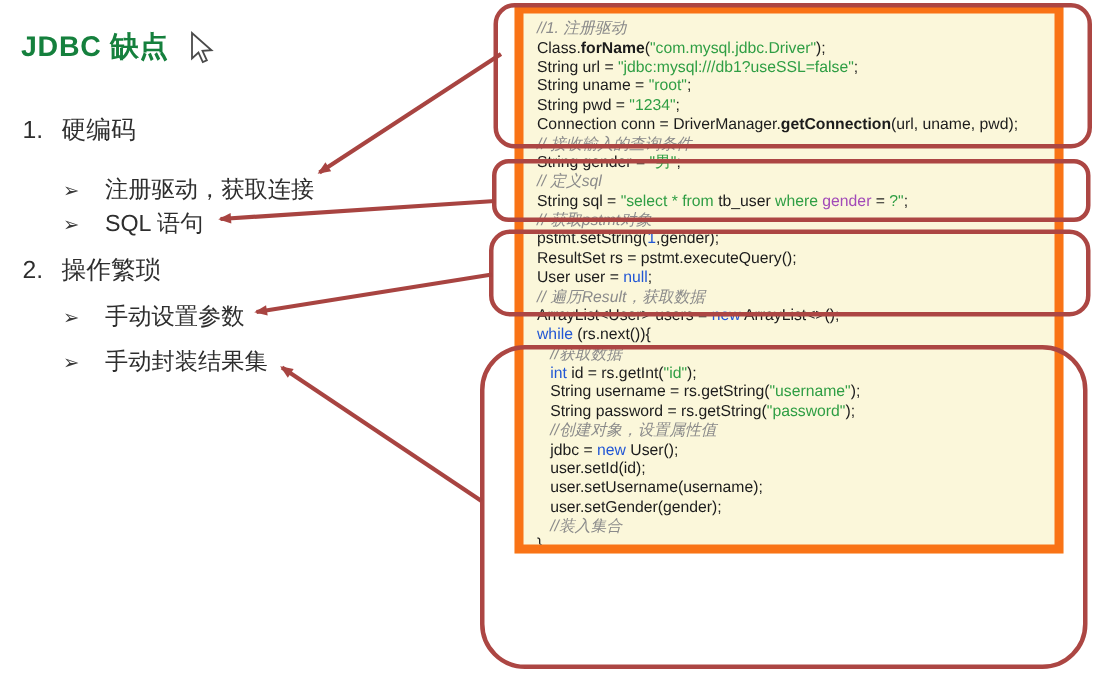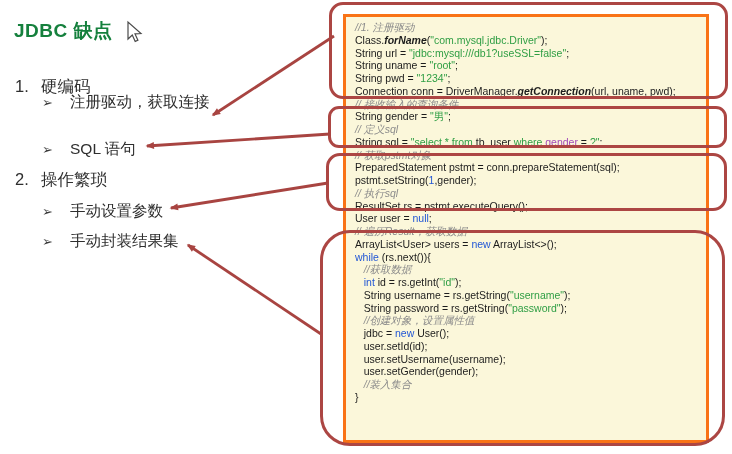--- a/index.html
+++ b/index.html
@@ -10,39 +10,39 @@
   
   .title{
     position:absolute;left:14px;top:18px;font-size:19px;font-weight:bold;
     color:#15803d;letter-spacing:.5px;
   }
   .li{position:absolute;color:#2e2e2e;white-space:nowrap;}
   .li .num{display:inline-block;width:26px;}
   .li.main{font-size:16.5px;left:15px;}
   .li.sub{font-size:15.5px;left:42px;}
   .li .blt{display:inline-block;width:28px;font-size:13px;color:#3a3a3a;}
-  .m1{top:76px}.s1a{top:92px}.s1b{top:139px}
+  .m1{top:76px}.s1a{top:116px}.s1b{top:139px}
   .m2{top:169px}.s2a{top:201px}.s2b{top:231px}
   
   .code-panel{
-    position:absolute;left:343px;top:14px;width:366px;height:429px;
-    background:#fbf7da;border:3px solid #f97316;box-sizing:border-box;
+    position:absolute;left:343px;top:3px;width:366px;height:366px;
+    background:#fbf7da;border:6px solid #f97316;box-sizing:border-box;
     padding:4px 0 0 9px;overflow:hidden;
   }
   .code-line{
     white-space:pre;font-size:10.5px;line-height:12.75px;height:12.75px;
     color:#1c1c1c;
   }
   .code-line span{white-space:pre;}
   .p{color:#1c1c1c}
   .cm{color:#8b8b8b;font-style:italic}
   .g{color:#2f9e44}
   .k{color:#2257d5}
   .v{color:#a24ab8}
-  .m{color:#1c1c1c;font-weight:bold;font-style:italic}
+  .m{color:#1c1c1c;font-weight:bold;}
   
   .hl{
     position:absolute;border:3px solid #ac4643;box-sizing:border-box;
     pointer-events:none;background:transparent;
   }
   .hl1{left:329px;top:2px;width:399px;height:97px;border-radius:14px;}
   .hl2{left:328px;top:106px;width:399px;height:42px;border-radius:11px;}
   .hl3{left:326px;top:153px;width:401px;height:58px;border-radius:14px;}
   .hl4{left:320px;top:230px;width:405px;height:216px;border-radius:30px;}
   
@@ -78,23 +78,21 @@
       <div class="code-line"><span class="p">Class.</span><span class="m">forName</span><span class="p">(</span><span class="g">"com.mysql.jdbc.Driver"</span><span class="p">);</span></div>
       <div class="code-line"><span class="p">String url = </span><span class="g">"jdbc:mysql:///db1?useSSL=false"</span><span class="p">;</span></div>
       <div class="code-line"><span class="p">String uname = </span><span class="g">"root"</span><span class="p">;</span></div>
       <div class="code-line"><span class="p">String pwd = </span><span class="g">"1234"</span><span class="p">;</span></div>
       <div class="code-line"><span class="p">Connection conn = DriverManager.</span><span class="m">getConnection</span><span class="p">(url, uname, pwd);</span></div>
       <div class="code-line"><span class="cm">// 接收输入的查询条件</span></div>
       <div class="code-line"><span class="p">String gender = </span><span class="g">"男"</span><span class="p">;</span></div>
       <div class="code-line"><span class="cm">// 定义sql</span></div>
       <div class="code-line"><span class="p">String sql = </span><span class="g">"select * from </span><span class="p">tb_user </span><span class="g">where </span><span class="v">gender</span><span class="p"> = </span><span class="g">?"</span><span class="p">;</span></div>
       <div class="code-line"><span class="cm">// 获取pstmt对象</span></div>
-      <div class="code-line"><span class="p">PreparedStatement pstmt = conn.prepareStatement(sql);</span></div>
       <div class="code-line"><span class="p">pstmt.setString(</span><span class="k">1</span><span class="p">,gender);</span></div>
-      <div class="code-line"><span class="cm">// 执行sql</span></div>
       <div class="code-line"><span class="p">ResultSet rs = pstmt.executeQuery();</span></div>
       <div class="code-line"><span class="p">User user = </span><span class="k">null</span><span class="p">;</span></div>
       <div class="code-line"><span class="cm">// 遍历Result，获取数据</span></div>
       <div class="code-line"><span class="p">ArrayList&lt;User&gt; users = </span><span class="k">new</span><span class="p"> ArrayList&lt;&gt;();</span></div>
       <div class="code-line"><span class="k">while</span><span class="p"> (rs.next()){</span></div>
       <div class="code-line"><span class="cm">   //获取数据</span></div>
       <div class="code-line"><span class="p">   </span><span class="k">int</span><span class="p"> id = rs.getInt(</span><span class="g">"id"</span><span class="p">);</span></div>
       <div class="code-line"><span class="p">   String username = rs.getString(</span><span class="g">"username"</span><span class="p">);</span></div>
       <div class="code-line"><span class="p">   String password = rs.getString(</span><span class="g">"password"</span><span class="p">);</span></div>
       <div class="code-line"><span class="cm">   //创建对象，设置属性值</span></div>

